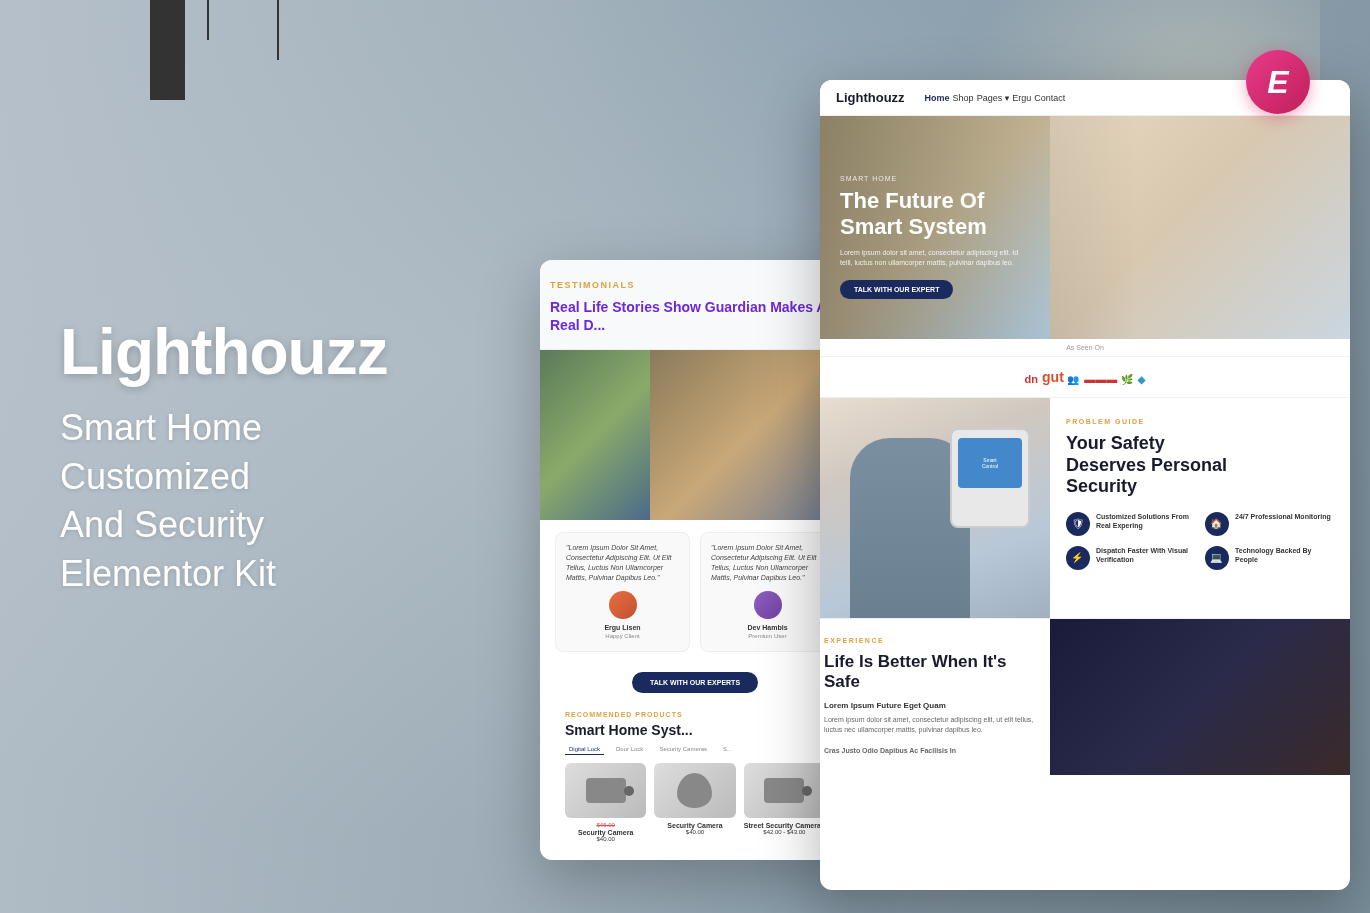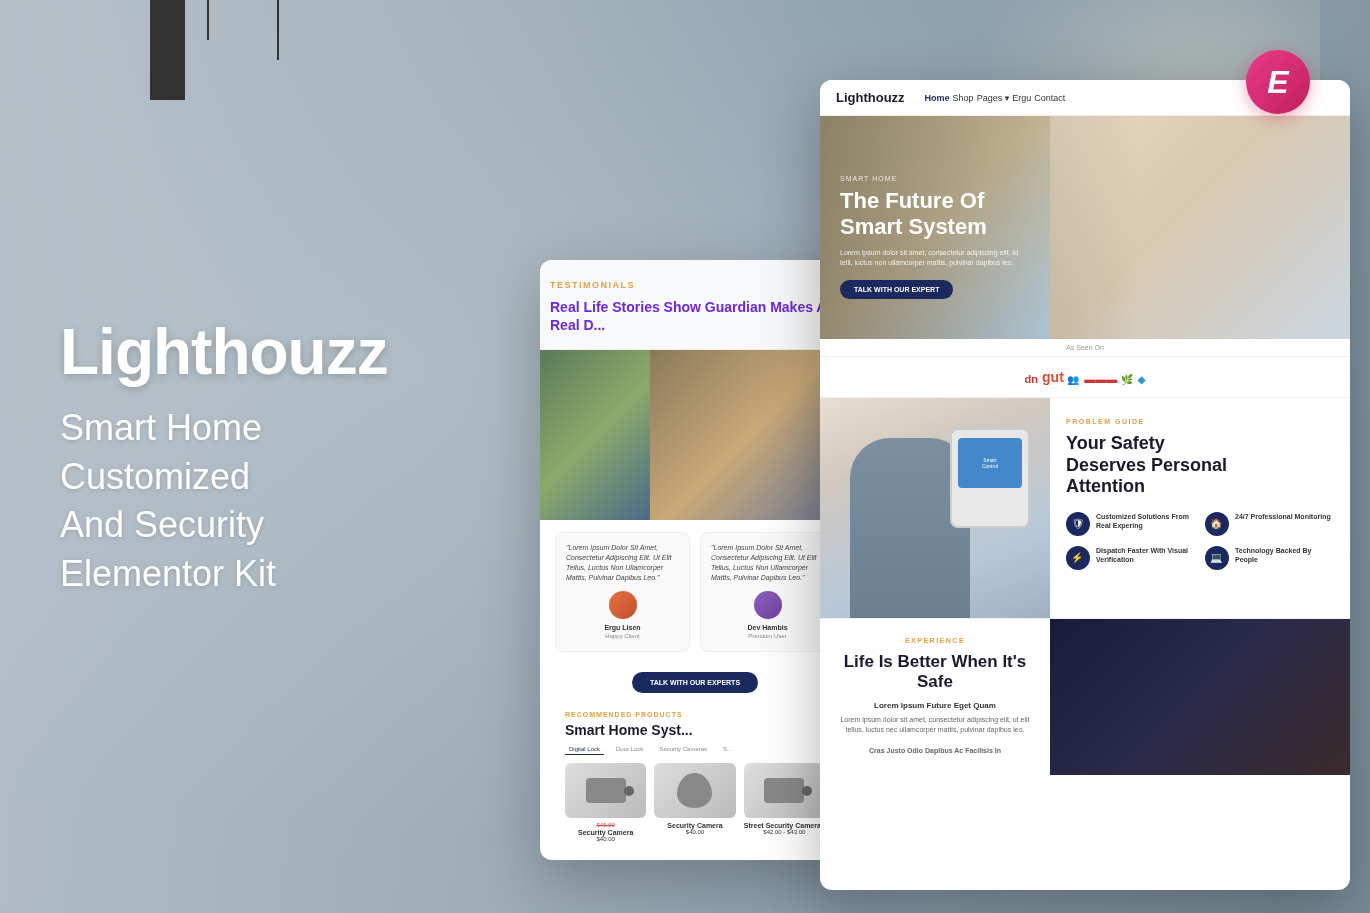--- a/index.html
+++ b/index.html
@@ -614,23 +614,22 @@
     }
 
     
     .life-section {
       display: flex;
       background: white;
       border-top: 1px solid #f0f0f0;
     }
 
     .life-text {
-      padding: 18px 20px;
+      padding: 18px 4px;
       width: 230px;
-      text-align: center;
     }
 
     .exp-label {
       font-size: 7px;
       color: #e0a040;
       text-transform: uppercase;
       letter-spacing: 1.5px;
       font-weight: 700;
       margin-bottom: 8px;
     }
@@ -844,21 +843,21 @@
         <div class="device-screen">
           <span class="device-screen-text">Smart<br>Control</span>
         </div>
       </div>
     </div>
     <div class="problem-text">
       <div class="problem-guide-label">PROBLEM GUIDE</div>
       <div class="problem-title">
         <span>Your Safety</span><br>
         <span>Deserves Personal</span><br>
-        <span>Attention</span>
+        <span>Security</span>
       </div>
       <div class="features-grid">
         <div class="feature-item">
           <div class="feature-icon">🛡</div>
           <div>
             <div class="feature-text">Customized Solutions From Real Expering</div>
           </div>
         </div>
         <div class="feature-item">
           <div class="feature-icon">🏠</div>

